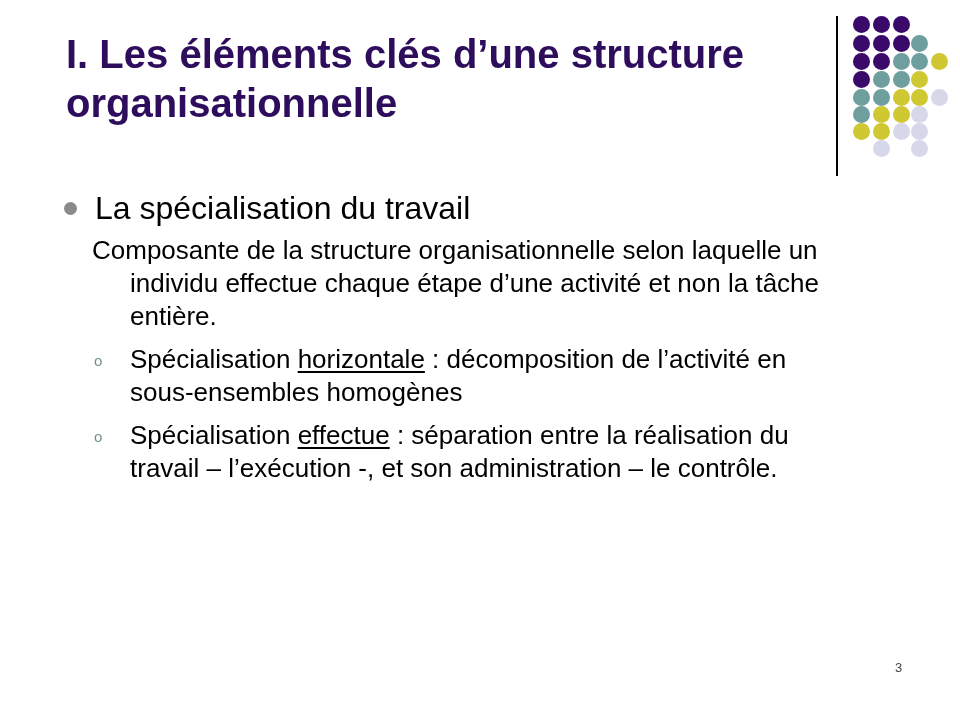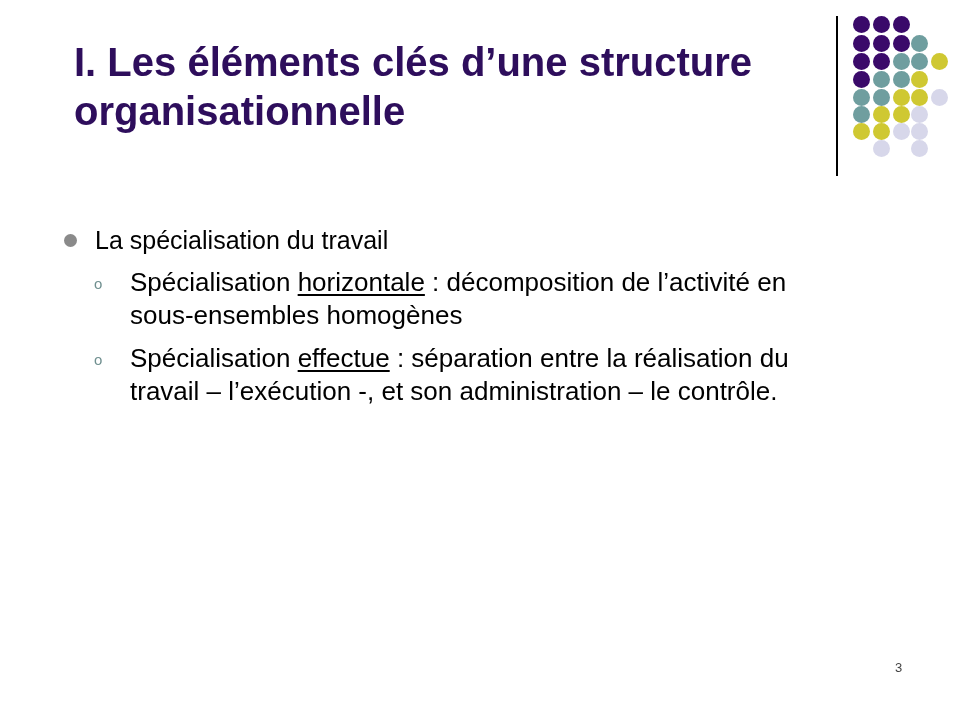--- a/index.html
+++ b/index.html
@@ -1,23 +1,23 @@
 <!DOCTYPE html>
 <html><head>
 <meta charset="utf-8">
 <style>
   html, body { margin:0; padding:0; }
   body { width:960px; height:720px; background:#ffffff; position:relative; overflow:hidden;
          font-family:"Liberation Sans", sans-serif; color:#000; }
   .title { position:absolute; left:58px; top:22px; width:760px; font-weight:bold; font-size:40px;
-           line-height:49px; color:#2e0e5c; margin:16px; }
+           line-height:49px; color:#2e0e5c; margin:8px; }
   .vline { position:absolute; left:836px; top:16px; width:2px; height:160px; background:#000; }
   .dot { position:absolute; width:17px; height:17px; border-radius:50%; }
   .content { position:absolute; left:60px; top:190px; width:790px; }
-  .l1 { position:relative; font-size:25px; line-height:36px; padding-left:35px; margin-bottom:8px;margin-top:32px; }
+  .l1 { position:relative; font-size:32px; line-height:36px; padding-left:35px; margin-bottom:8px; }
   .l1 .bullet { position:absolute; left:4px; top:12px; width:13px; height:13px; border-radius:50%; background:#8a8a8a; }
   .para { font-size:26px; line-height:33px; padding-left:70px; text-indent:-38px; margin-left:0; margin-bottom:10px; }
   .l2 { position:relative; font-size:26px; line-height:33px; padding-left:70px; margin-bottom:10px; }
   .l2 .sub { position:absolute; left:34px; top:0; font-size:15px; color:#6f8f8f; line-height:36px; }
   .u { text-decoration:underline; text-underline-offset:3px; }
   .pagenum { position:absolute; left:895px; top:660px; font-size:13px; color:#444; }
 </style>
 </head>
 <body>
 
@@ -56,20 +56,21 @@
     <div class="dot" style="left: 911px; top: 123px; background: rgb(215, 215, 234);"></div>
     <div class="dot" style="left: 873px; top: 140px; background: rgb(215, 215, 234);"></div>
     <div class="dot" style="left: 911px; top: 140px; background: rgb(215, 215, 234);"></div>
   </div>
 
 <div class="content">
   <div class="l1">
     <span class="bullet"></span>
     <span>La spécialisation du travail</span>
   </div>
+  <div class="para">Composante de la structure organisationnelle selon laquelle un individu effectue chaque étape d’une activité et non la tâche entière.</div>
 
   <div class="l2">
     <span class="sub">o</span>
     <span>Spécialisation </span><span class="u">horizontale</span><span> : décomposition de l’activité en sous-ensembles homogènes</span>
   </div>
 
   <div class="l2">
     <span class="sub">o</span>
     <span>Spécialisation </span><span class="u">effectue</span><span> : séparation entre la réalisation du travail – l’exécution -, et son administration – le contrôle.</span>
   </div>

